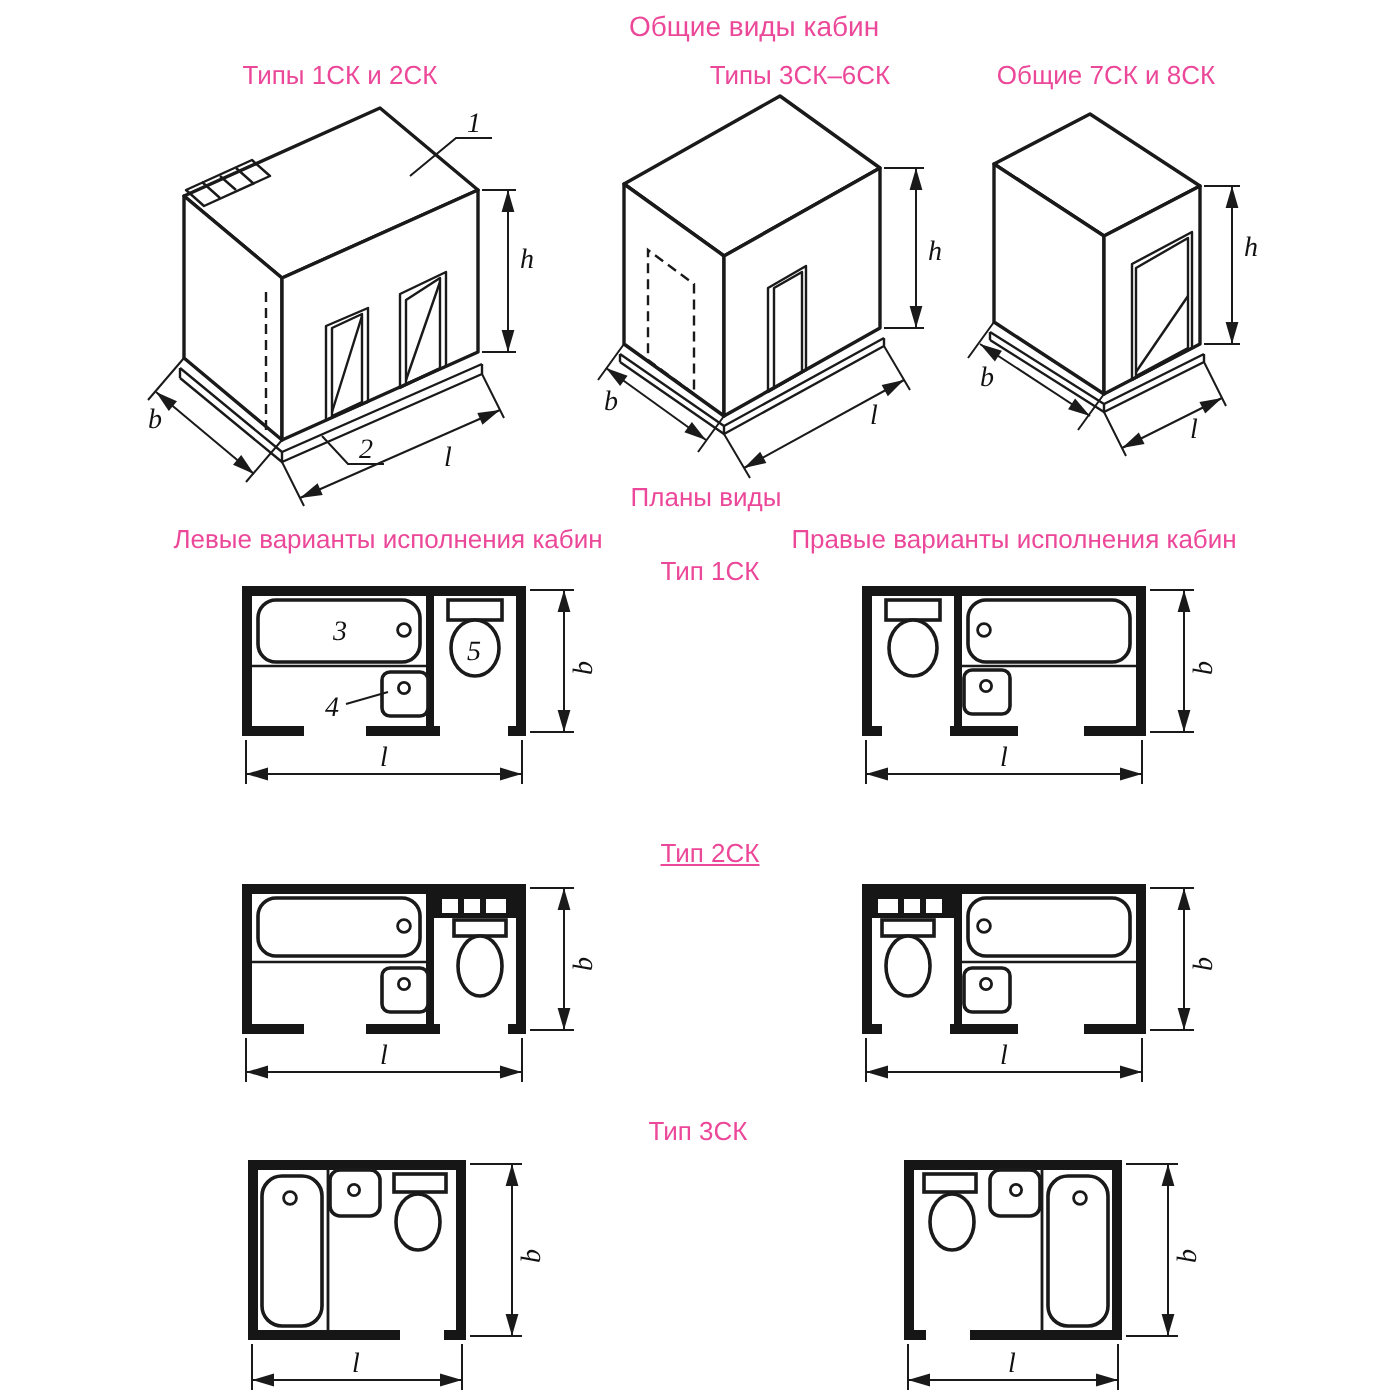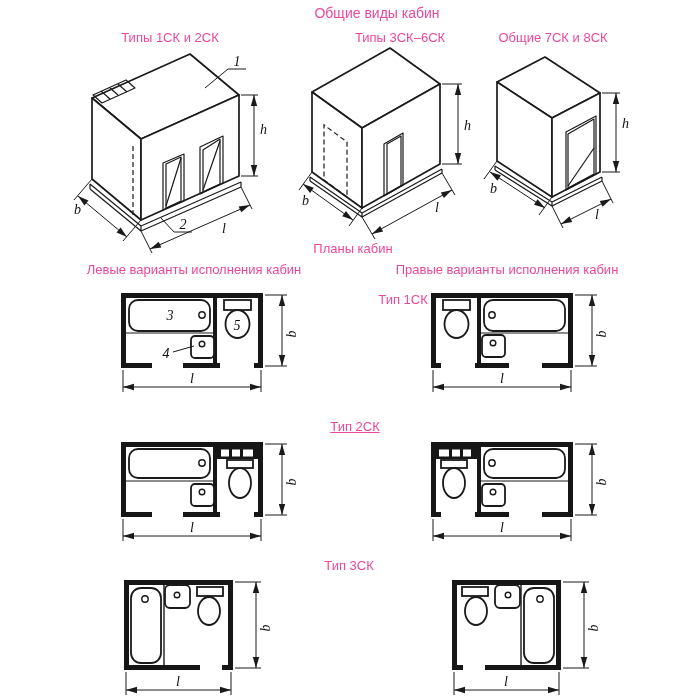--- a/index.html
+++ b/index.html
@@ -22,24 +22,24 @@
 </style>
 </head>
 <body>
 
 <div class="page">
 
   <div class="cap big" style="left:377px; top:6px;">Общие виды кабин</div>
   <div class="cap" style="left:170px; top:31px;">Типы 1СК и 2СК</div>
   <div class="cap" style="left:400px; top:31px;">Типы 3СК–6СК</div>
   <div class="cap" style="left:553px; top:31px;">Общие 7СК и 8СК</div>
-  <div class="cap" style="left:353px; top:242px;">Планы кабин</div>
+  <div class="cap" style="left:353px; top:242px;">Планы виды</div>
   <div class="cap" style="left:194px; top:263px;">Левые варианты исполнения кабин</div>
   <div class="cap" style="left:507px; top:263px;">Правые варианты исполнения кабин</div>
-  <div class="cap" style="left:355px; top:293px;margin-left:48px;">Тип 1СК</div>
+  <div class="cap" style="left:355px; top:279px;">Тип 1СК</div>
   <div class="cap" style="left:355px; top:420px;text-decoration:underline;">Тип 2СК</div>
   <div class="cap" style="left:349px; top:559px;">Тип 3СК</div>
 
   <svg width="700" height="700" viewBox="0 0 700 700">
     <defs>
       <marker id="ae" markerWidth="13" markerHeight="8" refX="11.5" refY="4" orient="auto" markerUnits="userSpaceOnUse">
         <path d="M11.5,4 L0.5,7.2 L0.5,0.8 Z" fill="#1a1a1a"></path>
       </marker>
       <marker id="as" markerWidth="13" markerHeight="8" refX="1.5" refY="4" orient="auto" markerUnits="userSpaceOnUse">
         <path d="M1.5,4 L12.5,7.2 L12.5,0.8 Z" fill="#1a1a1a"></path>

